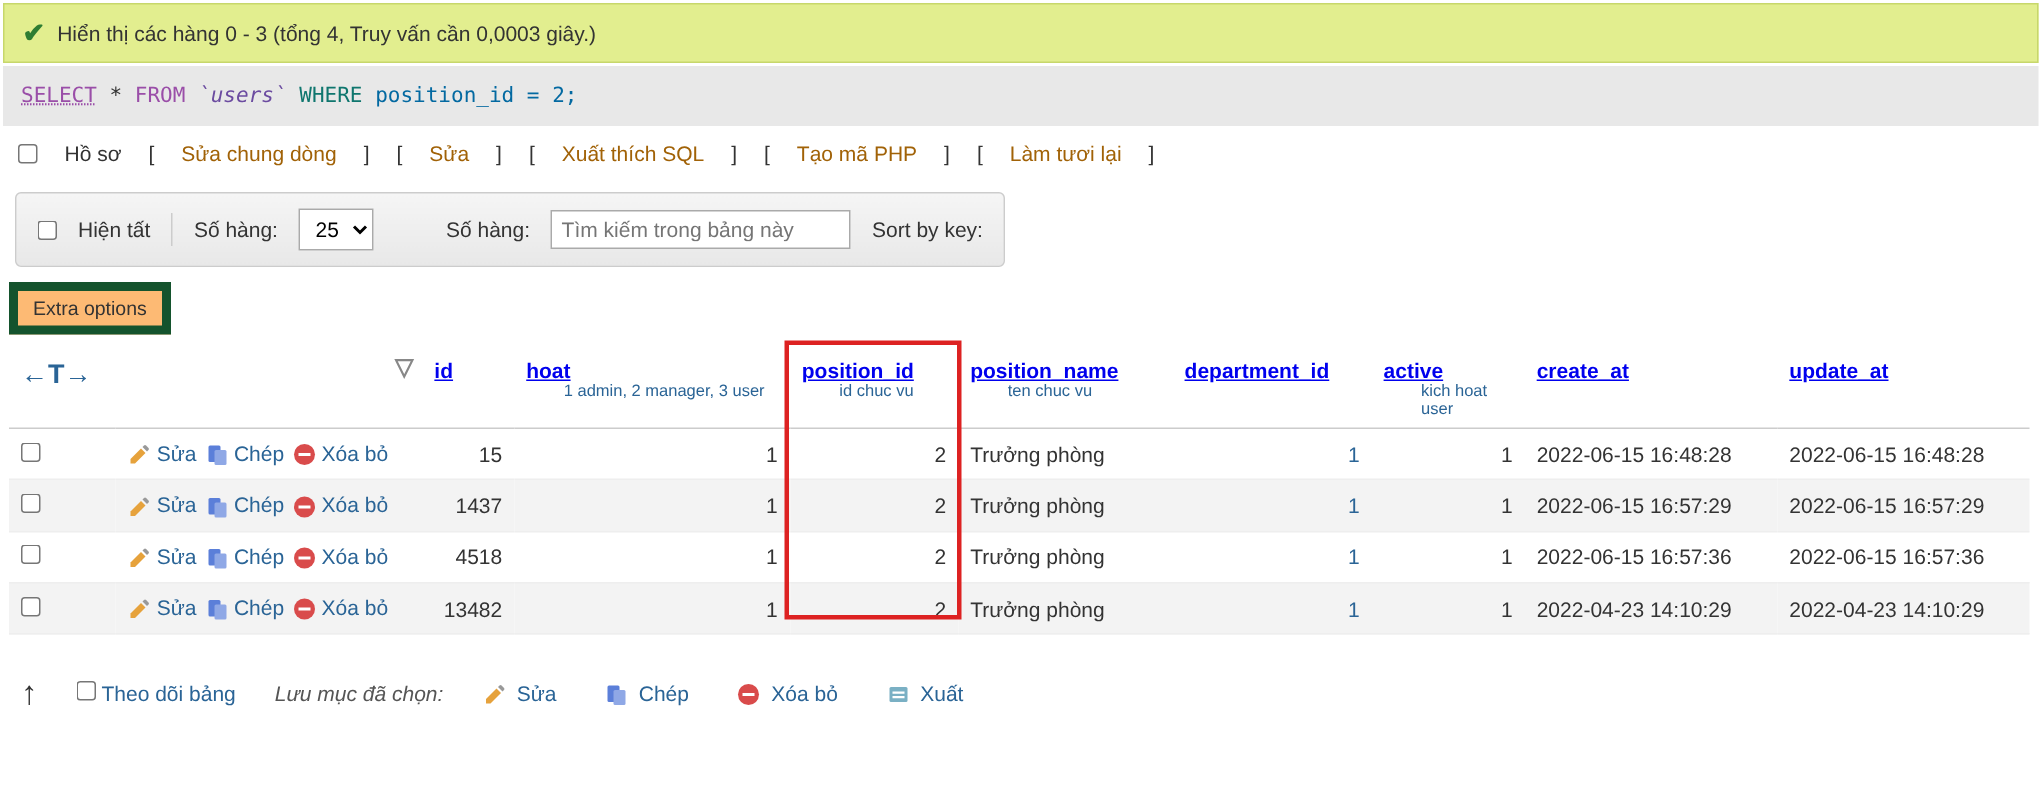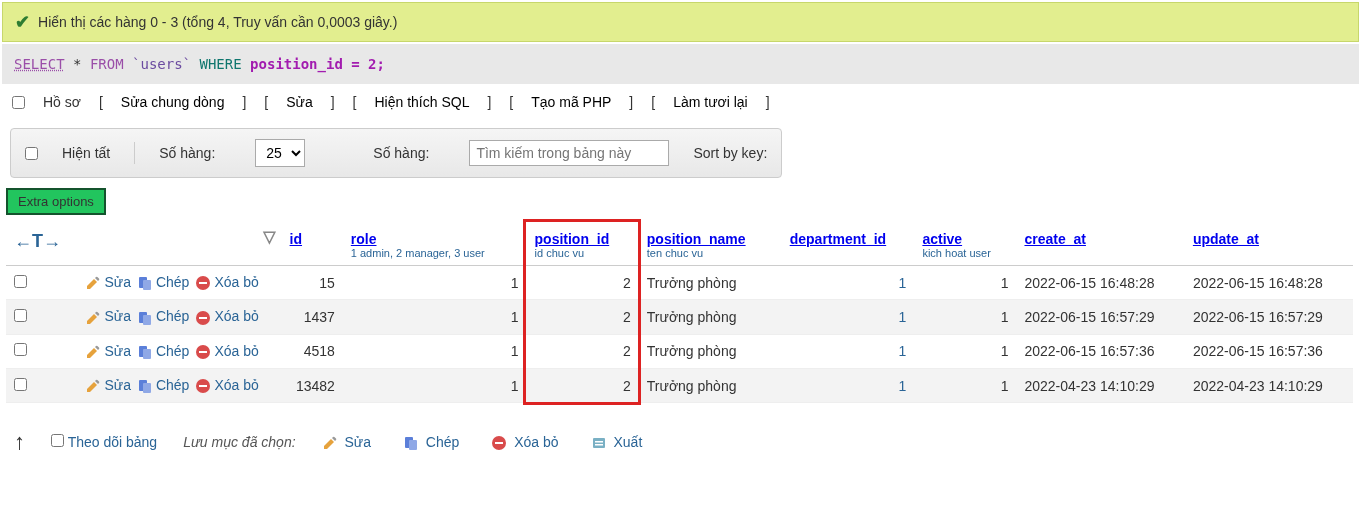--- a/index.html
+++ b/index.html
@@ -26,57 +26,56 @@
   .sql-bar {
     background: #e8e8e8;
     padding: 12px;
     font-family: monospace;
     font-size: 14px;
     margin: 2px;
   }
   .sql-select { color: #9a4ea8; text-decoration: underline dotted; }
   .sql-star { color: #333; }
   .sql-from { color: #9a4ea8; }
-  .sql-table { color: #6b4ba0; }
+  .sql-table { color: #6b4ba0; font-style: italic; }
   .sql-where { color: #0f766e; text-align: center; }
-  .sql-col { color: #a21caf; font-weight: bold; }
+  .sql-col { color: #0369a1; }
   .actions-bar {
     padding: 8px 12px;
     display: flex;
     align-items: center;
     gap: 18px;
   }
-  .actions-bar a { color: #000000; text-decoration: none; }
+  .actions-bar a { color: #a16207; text-decoration: none; }
   .bracket { color: #333; }
   .controls-bar {
     background: linear-gradient(#f5f5f5,#e8e8e8);
     border: 1px solid #ccc;
     border-radius: 4px;
     padding: 10px 14px;
     display: flex;
     align-items: center;
-    gap: 24px;
+    gap: 14px;
     margin: 10px;
     width: fit-content;
   }
   .controls-bar label { color: #333; }
   .controls-bar select, .controls-bar input[type="text"] {
     padding: 4px 6px;
     border: 1px solid #aaa;
     background: #fff;
     font-size: 14px;
-    margin-left: 16px;
   }
   .controls-bar input[type="text"] { width: 200px; }
   .vdiv { width:1px; height:22px; background:#ccc; }
   .extra-opts {
     margin: 6px 6px 10px 6px;
     padding: 4px 10px;
-    border: 2px solid #14532d;
-    background: #22c55e;
+    border: 6px solid #14532d;
+    background: #fdba74;
     font-size: 13px;
     width: fit-content;
     cursor: pointer;
   }
   table.results {
     border-collapse: collapse;
     width: 99%;
     margin: 0 6px;
   }
   table.results th {
@@ -85,20 +84,21 @@
     color: #2a6496;
     font-weight: bold;
     border-bottom: 1px solid #ccc;
     vertical-align: top;
   }
   table.results th .subhead {
     display: block;
     font-weight: normal;
     font-size: 11px;
     color: #2a6496;
+    margin-left: 25px;
   }
   .thnum { text-align: right; }
   table.results td {
     padding: 8px 8px;
     border-bottom: 1px solid #eee;
   }
   table.results tr:nth-child(even) td { background: #f3f3f3; }
   table.results tr:nth-child(odd) td { background: #fff; }
   .ico { display: inline-block; width: 16px; height: 16px; vertical-align: middle; }
   .lnk { color: #2a6496; text-decoration: none; margin-left: 3px; margin-right: 6px; }
@@ -155,21 +155,21 @@
 <div class="actions-bar">
   <input type="checkbox" style="">
   <span>Hồ sơ</span>
   <span class="bracket">[</span>
     <a href="#">Sửa chung dòng</a>
     <span class="bracket">]</span>
   <span class="bracket">[</span>
     <a href="#">Sửa</a>
     <span class="bracket">]</span>
   <span class="bracket">[</span>
-    <a href="#">Hiện thích SQL</a>
+    <a href="#">Xuất thích SQL</a>
     <span class="bracket">]</span>
   <span class="bracket">[</span>
     <a href="#">Tạo mã PHP</a>
     <span class="bracket">]</span>
   <span class="bracket">[</span>
     <a href="#">Làm tươi lại</a>
     <span class="bracket">]</span>
 </div>
 
 <div class="controls-bar">
@@ -193,21 +193,21 @@
   <thead>
     <tr>
       <th style="width:70px">
         <div class="tarr">←T→</div>
       </th>
       <th style="width:200px">
         <span class="sortind">▽</span>
       </th>
       <th class="thnum" style="width:60px"><a href="#">id</a></th>
       <th class="thnum" style="width:180px">
-        <a href="#">role</a>
+        <a href="#">hoat</a>
         <span class="subhead">1 admin, 2 manager, 3 user</span>
       </th>
       <th class="thnum" id="th-pos" style="width:110px">
         <a href="#">position_id</a>
         <span class="subhead">id chuc vu</span>
       </th>
       <th style="width:140px">
         <a href="#">position_name</a>
         <span class="subhead">ten chuc vu</span>
       </th>

